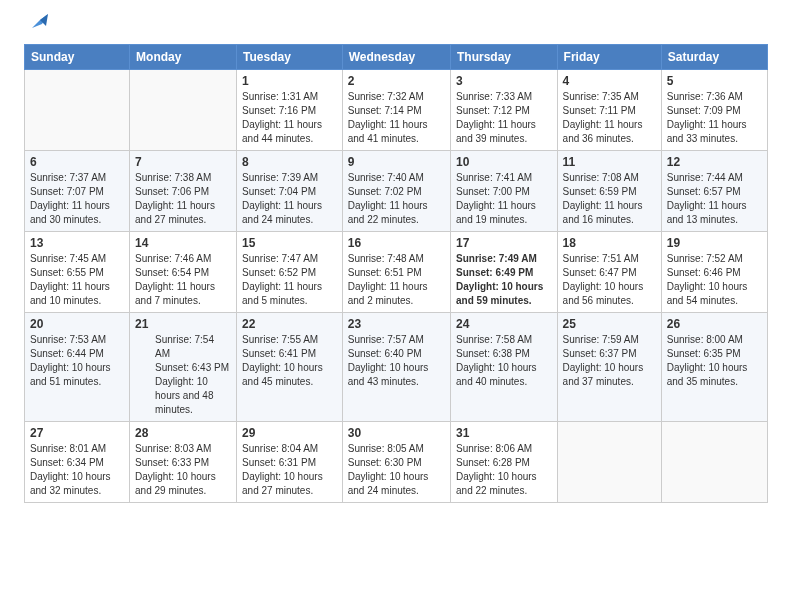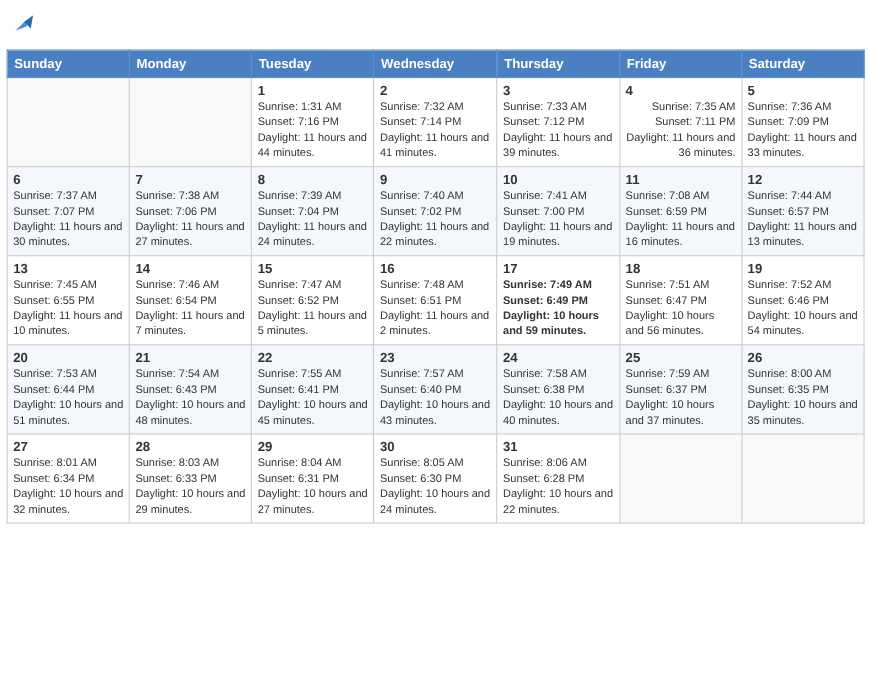--- a/index.html
+++ b/index.html
@@ -6,21 +6,21 @@
     body {
       width: 792px;
       height: 612px;
       font-family: Arial, sans-serif;
       background: #fff;
       overflow: hidden;
     }
     .page {
       width: 792px;
       height: 612px;
-      padding: 10px 6px;
+      padding: 10px 24px;
     }
     .header {
       display: flex;
       align-items: flex-start;
       justify-content: space-between;
       margin-bottom: 8px;
     }
     .logo {
       display: flex;
       align-items: center;
@@ -154,21 +154,21 @@
 Daylight: 11 hours and 41 minutes.</div>
           </td>
           <td>
             <span class="day-num">3</span>
             <div class="day-info" style="white-space: pre-line;">Sunrise: 7:33 AM
 Sunset: 7:12 PM
 Daylight: 11 hours and 39 minutes.</div>
           </td>
           <td>
             <span class="day-num">4</span>
-            <div class="day-info" style="white-space: pre-line; text-align: right;">Sunrise: 7:35 AM
+            <div class="day-info" style="white-space: pre-line;">Sunrise: 7:35 AM
 Sunset: 7:11 PM
 Daylight: 11 hours and 36 minutes.</div>
           </td>
           <td>
             <span class="day-num">5</span>
             <div class="day-info" style="white-space: pre-line;">Sunrise: 7:36 AM
 Sunset: 7:09 PM
 Daylight: 11 hours and 33 minutes.</div>
           </td>
         </tr>
@@ -262,21 +262,21 @@
         </tr>
         <tr>
           <td>
             <span class="day-num">20</span>
             <div class="day-info" style="white-space: pre-line;">Sunrise: 7:53 AM
 Sunset: 6:44 PM
 Daylight: 10 hours and 51 minutes.</div>
           </td>
           <td>
             <span class="day-num">21</span>
-            <div class="day-info" style="white-space: pre-line;">Sunrise: 7:54 AM
+            <div class="day-info" style="white-space: pre-line; margin-left: 20px;">Sunrise: 7:54 AM
 Sunset: 6:43 PM
 Daylight: 10 hours and 48 minutes.</div>
           </td>
           <td>
             <span class="day-num">22</span>
             <div class="day-info" style="white-space: pre-line;">Sunrise: 7:55 AM
 Sunset: 6:41 PM
 Daylight: 10 hours and 45 minutes.</div>
           </td>
           <td>

